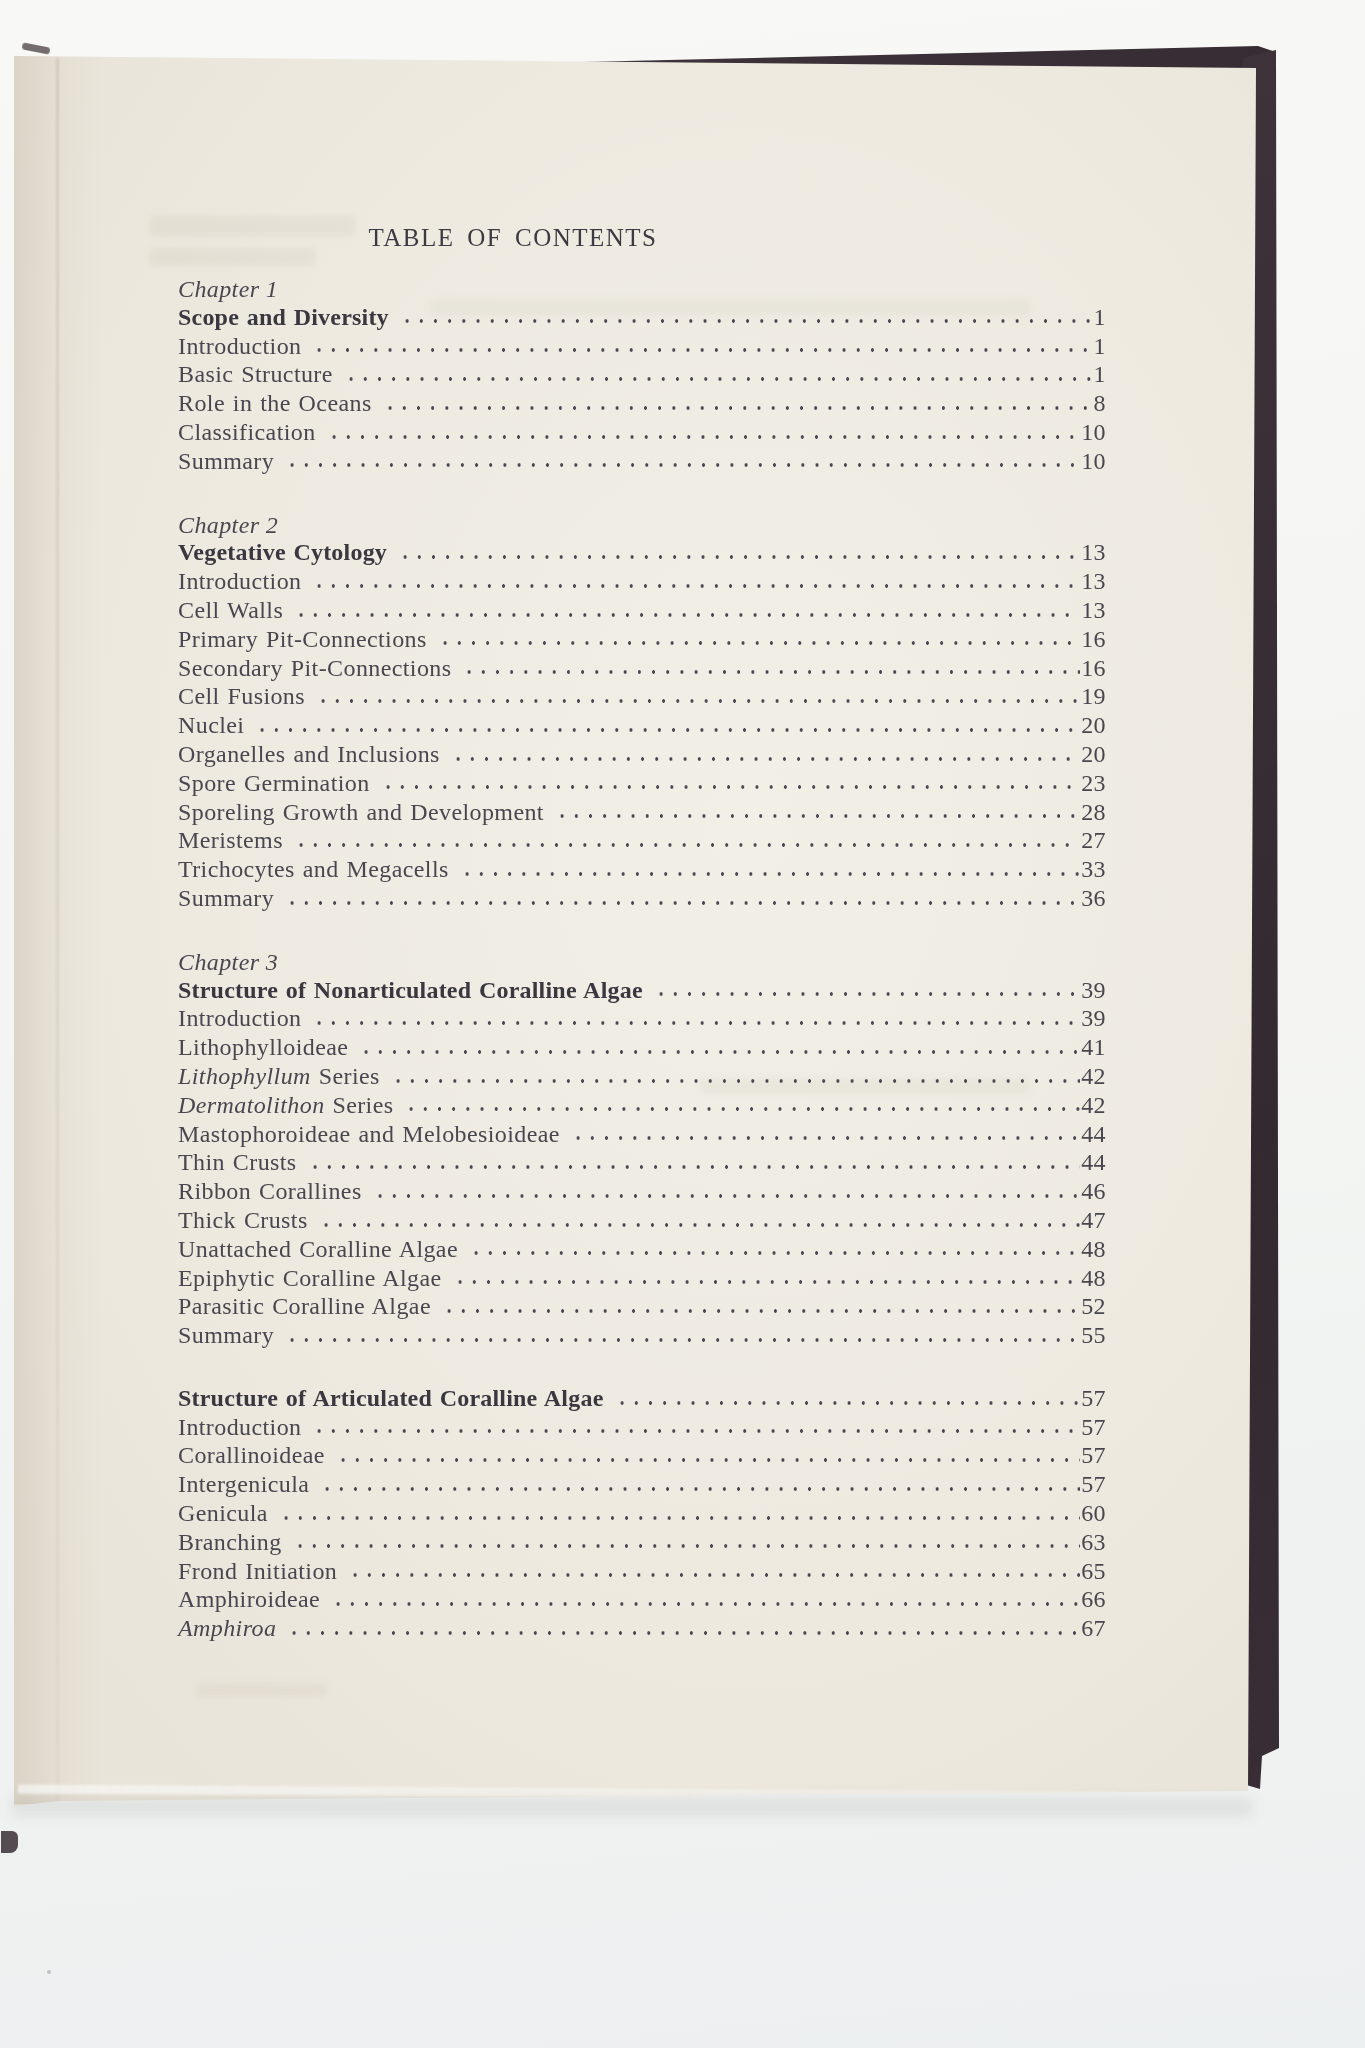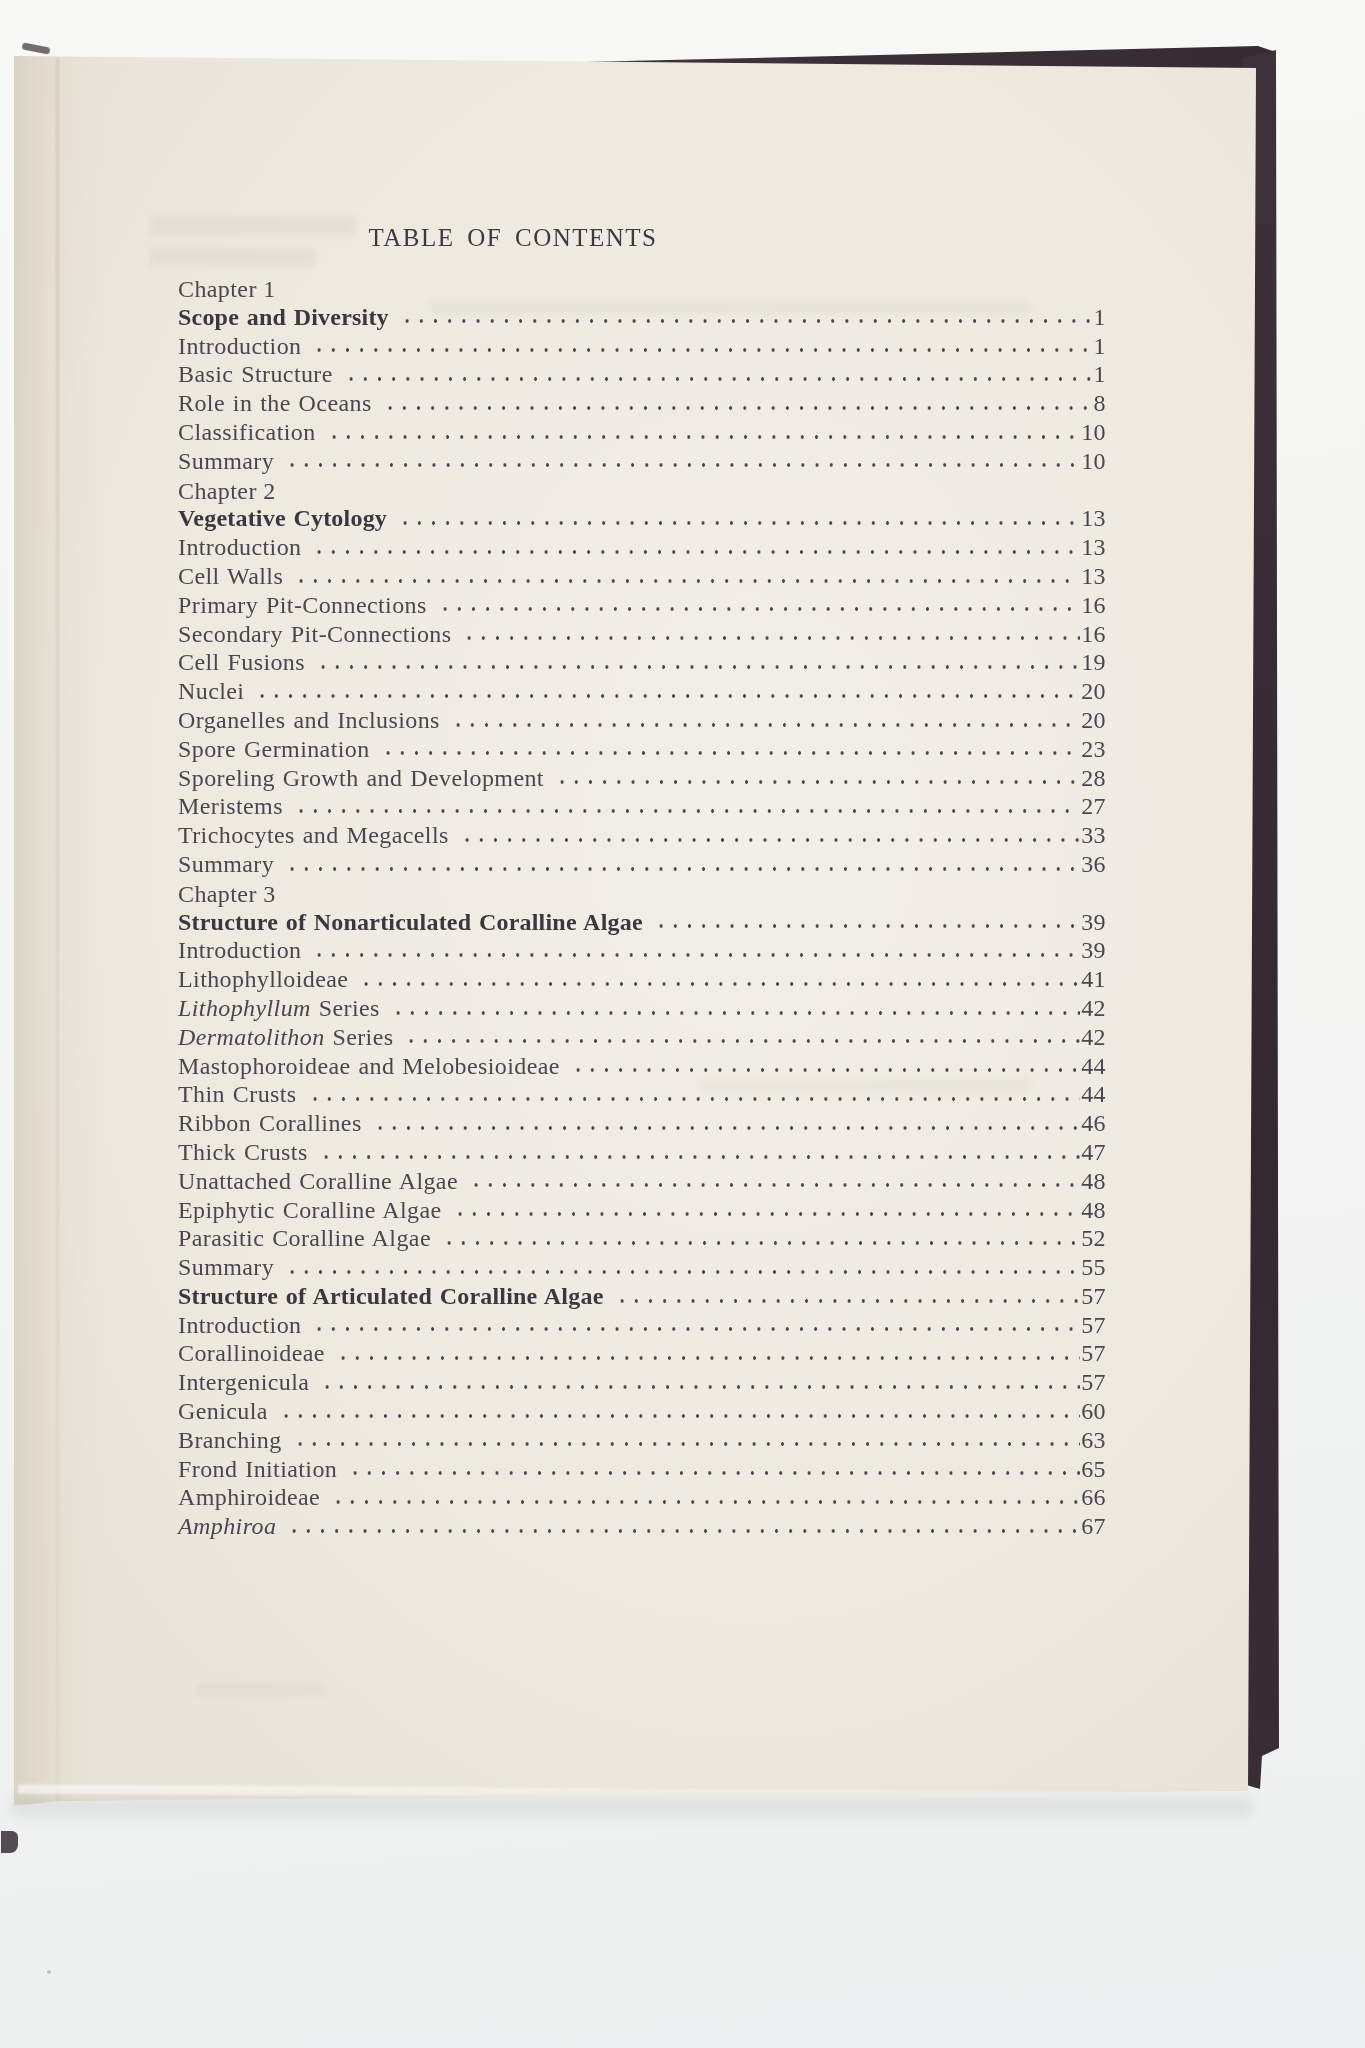--- a/index.html
+++ b/index.html
@@ -69,24 +69,24 @@
   
   .toc{
     position:absolute;left:178px;top:224px;width:928px;
     color:#433f48;
   }
   .toc-title{
     width:670px;text-align:center;
     font-size:25px;letter-spacing:1.5px;word-spacing:5px;
     color:#3d3942;font-weight:500;
   }
-  .chapter{}
+  .chapter{margin-top:34px;}
   .chapter:first-of-type{margin-top:23px;}
   .chapter-heading{
-    font-size:24px;line-height:28.8px;letter-spacing:0.4px;color:#4a4650;
+    font-size:24px;line-height:28.8px;letter-spacing:0.4px;color:#4a4650;font-style:italic;
   }
   .toc-row{
     display:flex;align-items:baseline;height:28.8px;
     font-size:24px;letter-spacing:0.4px;word-spacing:1.5px;color:#4a4650;
   }
   .toc-label{white-space:nowrap;}
   .toc-label.bold{font-weight:700;color:#3b3740;letter-spacing:0.2px;}
   .toc-label em{font-style:italic;}
   .leader{
     flex:1;align-self:stretch;margin-left:7px;margin-right:1px;min-width:20px;

